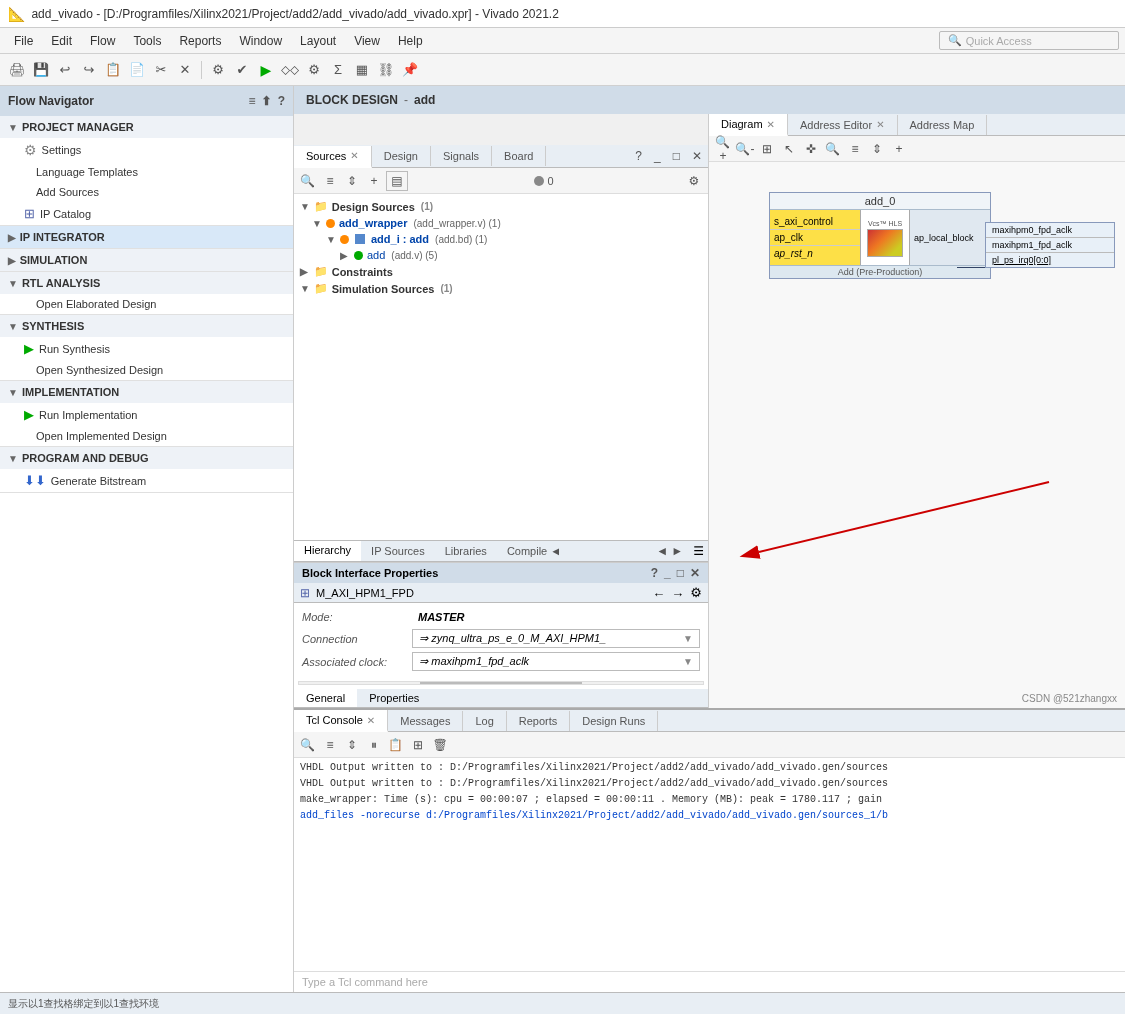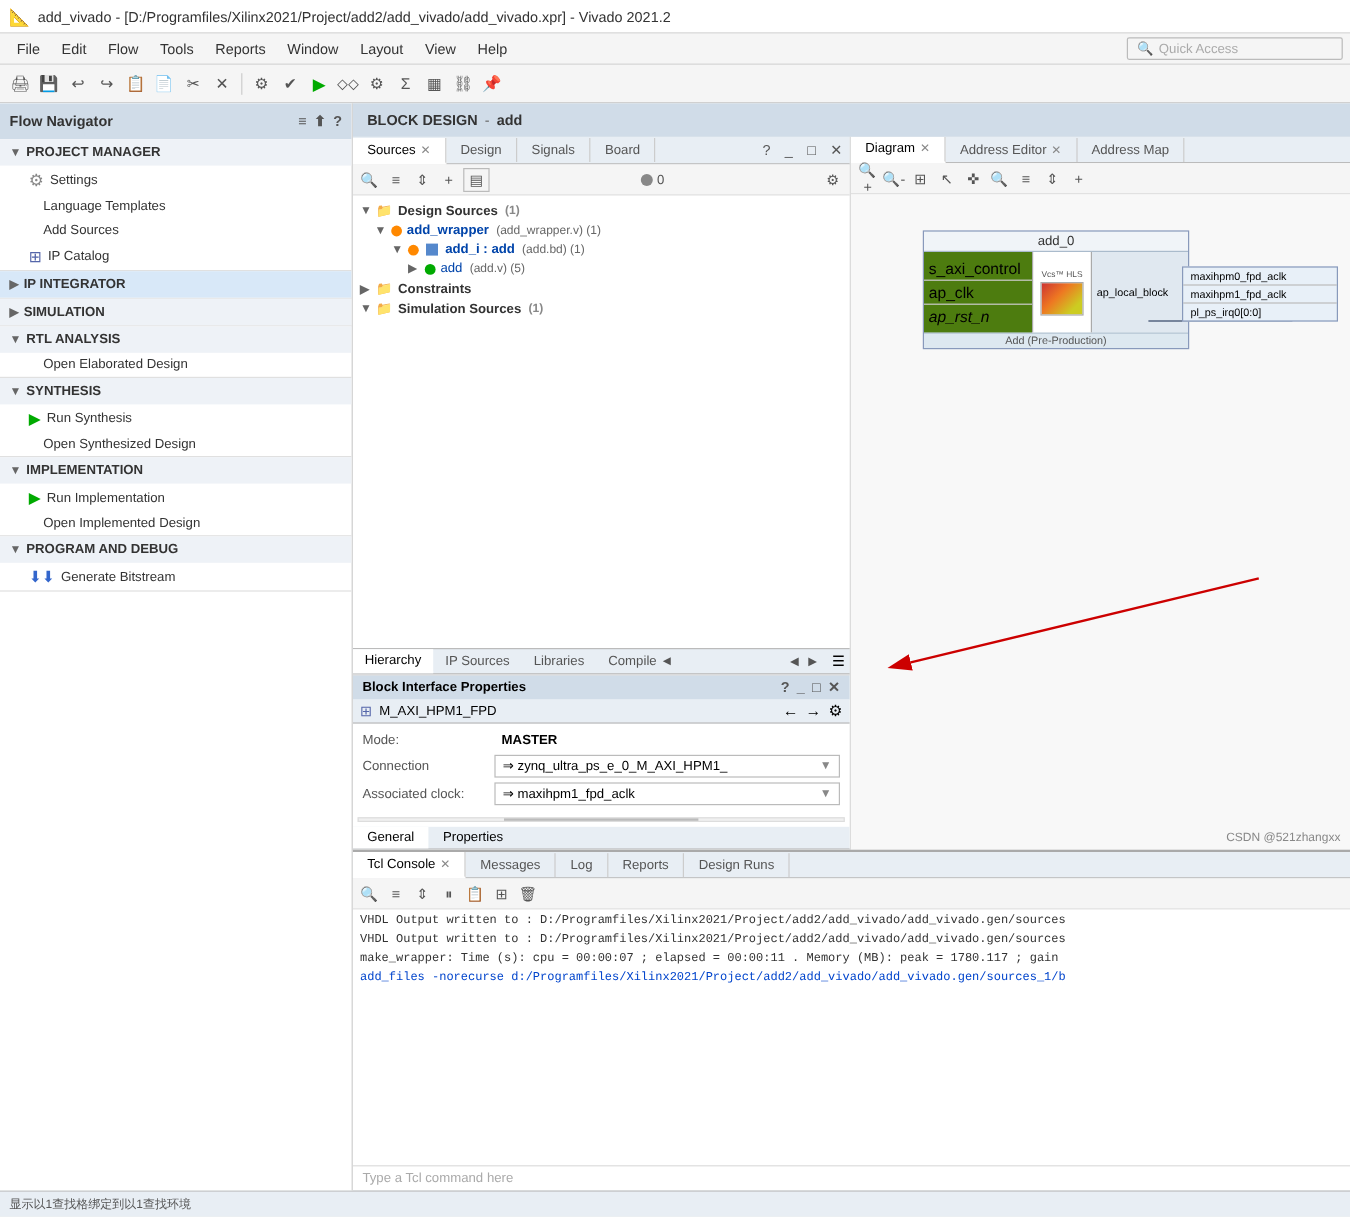--- a/index.html
+++ b/index.html
@@ -42,21 +42,21 @@
     .block-design-header { background: #d0dce8; padding: 4px 12px; font-size: 12px; font-weight: bold; color: #333; height: 28px; display: flex; align-items: center; }
     .block-design-header .dash { color: #666; margin: 0 6px; font-weight: normal; }
 
     
     .middle-row { display: flex; flex: 1; overflow: hidden; }
 
     
     .sources-panel { width: 415px; min-width: 415px; border-right: 1px solid #ccc; display: flex; flex-direction: column; }
 
     
-    .tab-bar { background: #e8eef4; border-bottom: 1px solid #bbb; display: flex; align-items: center; }
+    .tab-bar { background: #e8eef4; border-bottom: 1px solid #bbb; display: flex; align-items: center; margin-top: 31px; }
     .tab { padding: 4px 12px; font-size: 11px; cursor: pointer; color: #555; border-right: 1px solid #ccc; display: flex; align-items: center; gap: 4px; }
     .tab.active { background: #fff; color: #000; border-bottom: 2px solid #fff; margin-bottom: -1px; }
     .tab .close-x { font-size: 10px; color: #888; }
     .tab-spacer { flex: 1; }
     .tab-icon-btn { padding: 4px 6px; font-size: 12px; color: #555; cursor: pointer; }
 
     
     .sources-toolbar { background: #f5f5f5; border-bottom: 1px solid #ddd; display: flex; align-items: center; gap: 2px; padding: 2px 4px; height: 26px; }
     .src-btn { width: 20px; height: 20px; border: none; background: transparent; cursor: pointer; font-size: 12px; color: #555; display: flex; align-items: center; justify-content: center; }
     .dot-indicator { display: flex; align-items: center; gap: 3px; margin-left: auto; margin-right: 4px; font-size: 11px; color: #555; }
@@ -81,21 +81,21 @@
     .sub-tab { padding: 3px 10px; font-size: 11px; cursor: pointer; color: #555; }
     .sub-tab.active { background: #fff; border-bottom: 2px solid #fff; color: #000; }
     .more-btn { margin-left: auto; padding: 2px 6px; font-size: 12px; cursor: pointer; color: #555; }
 
     
     .bip-panel { border-top: 1px solid #ccc; background: #fff; }
     .bip-header { background: #d0dce8; padding: 3px 8px; display: flex; align-items: center; justify-content: space-between; font-size: 11px; font-weight: bold; }
     .bip-header-icons { display: flex; gap: 6px; color: #555; font-size: 12px; }
     .bip-nav { background: #e8eef4; border-bottom: 1px solid #bbb; display: flex; align-items: center; padding: 2px 6px; gap: 6px; font-size: 11px; }
     .bip-content { padding: 6px 8px; font-size: 11px; }
-    .bip-row { display: flex; align-items: center; margin-bottom: 4px; }
+    .bip-row { display: flex; align-items: center; margin-bottom: 4px; font-style: italic; }
     .bip-label { width: 110px; color: #555; }
     .bip-value { flex: 1; background: #fff; border: 1px solid #bbb; padding: 2px 6px; font-size: 11px; }
     .bip-value.dropdown { display: flex; align-items: center; }
     .bip-value .chevron { margin-left: auto; font-size: 10px; color: #888; }
     .bip-tabs { display: flex; border-bottom: 1px solid #bbb; background: #e8eef4; }
     .bip-tab { padding: 3px 12px; font-size: 11px; cursor: pointer; }
     .bip-tab.active { background: #fff; }
 
     
     .diagram-panel { flex: 1; background: #fff; display: flex; flex-direction: column; overflow: hidden; }
@@ -454,21 +454,21 @@
           <button class="src-btn">⇕</button>
           <button class="src-btn">+</button>
         </div>
 
         <div class="diagram-content" style="position:relative">
 
           <div style="position:absolute; left:60px; top:30px; background:#f0f4f8; border:1px solid #8899bb; min-width:200px">
             <div style="text-align:center; font-size:11px; padding:2px 0; color:#333; border-bottom:1px solid #aabbcc">add_0</div>
             <div style="display:flex; align-items:stretch;">
 
-              <div style="display:flex;flex-direction:column;justify-content:space-around;padding:4px 0;background:#4d7c0f;font-size:13px;min-width:90px;">
+              <div style="display:flex;flex-direction:column;justify-content:space-around;padding:4px 0;background:#fde047;font-size:10px;min-width:90px;">
                 <div style="padding:2px 4px;border-bottom:1px solid #ccc">s_axi_control</div>
                 <div style="padding:2px 4px;border-bottom:1px solid #ccc">ap_clk</div>
                 <div style="padding:2px 4px;font-style:italic;">ap_rst_n</div>
               </div>
 
               <div style="width:50px;display:flex;flex-direction:column;align-items:center;justify-content:center;background:#fff;border-left:1px solid #aaa;border-right:1px solid #aaa">
                 <div style="font-size:7px;color:#555;text-align:center;line-height:1.1;padding:2px">Vcs™ HLS</div>
                 <div style="width:36px;height:28px;background:linear-gradient(135deg, #cc3333 0%, #ee7722 40%, #cccc22 80%);border:1px solid #aaa"></div>
               </div>
 
@@ -477,21 +477,21 @@
               </div>
             </div>
             <div style="text-align:center;font-size:9px;color:#555;padding:1px;background:#dde8f0;border-top:1px solid #aabbcc">Add (Pre-Production)</div>
           </div>
 
           <div style="position:absolute;left:248px;top:105px;width:120px;height:1px;background:#334466"></div>
 
           <div style="position:absolute;right:10px;top:60px;background:#e8f0f8;border:1px solid #8899bb;min-width:130px;font-size:9px;">
             <div style="padding:2px 6px;border-bottom:1px solid #bbb">maxihpm0_fpd_aclk</div>
             <div style="padding:2px 6px;border-bottom:1px solid #bbb">maxihpm1_fpd_aclk</div>
-            <div style="padding:2px 6px;">pl_ps_irq0[0:0]</div>
+            <div style="padding:2px 6px;text-decoration:underline;">pl_ps_irq0[0:0]</div>
           </div>
 
           <div class="watermark">CSDN @521zhangxx</div>
 
           <svg style="position:absolute;left:0;top:0;width:100%;height:100%;pointer-events:none;overflow:visible">
             <defs>
               <marker id="arrowhead" markerWidth="10" markerHeight="7" refX="0" refY="3.5" orient="auto">
                 <polygon points="0 0, 10 3.5, 0 7" fill="#cc0000"></polygon>
               </marker>
             </defs>

